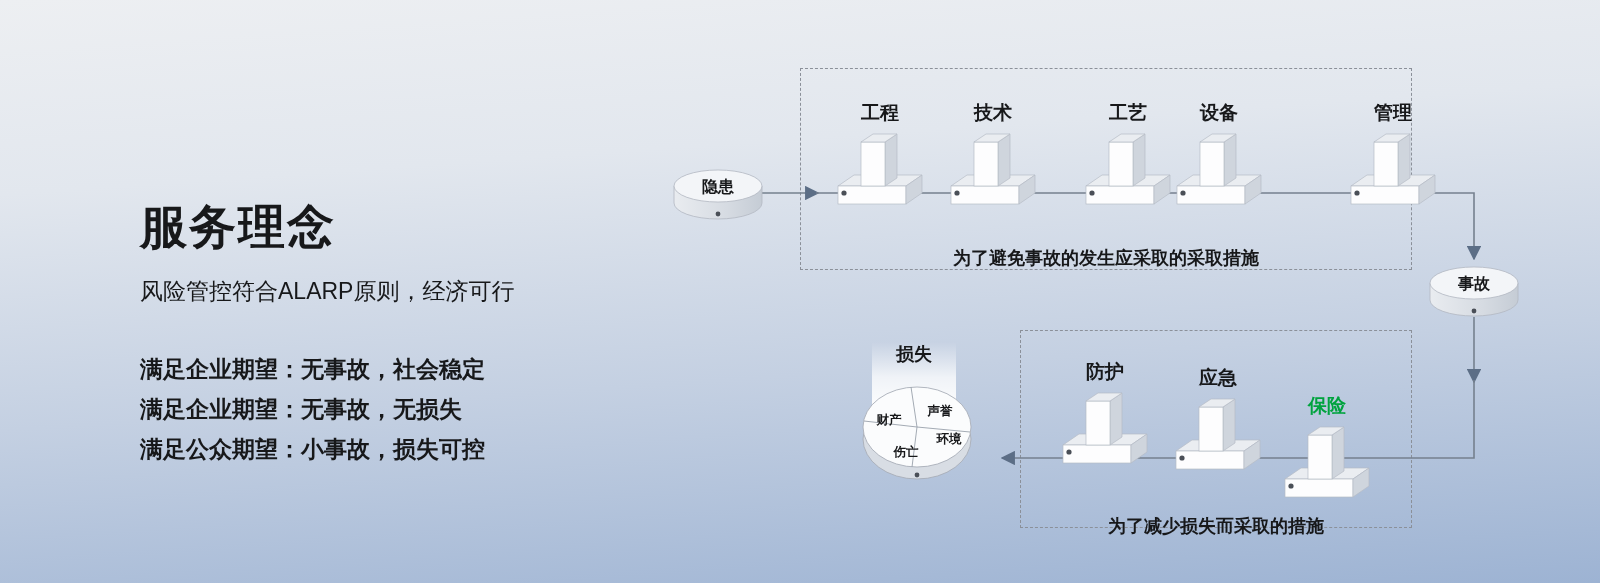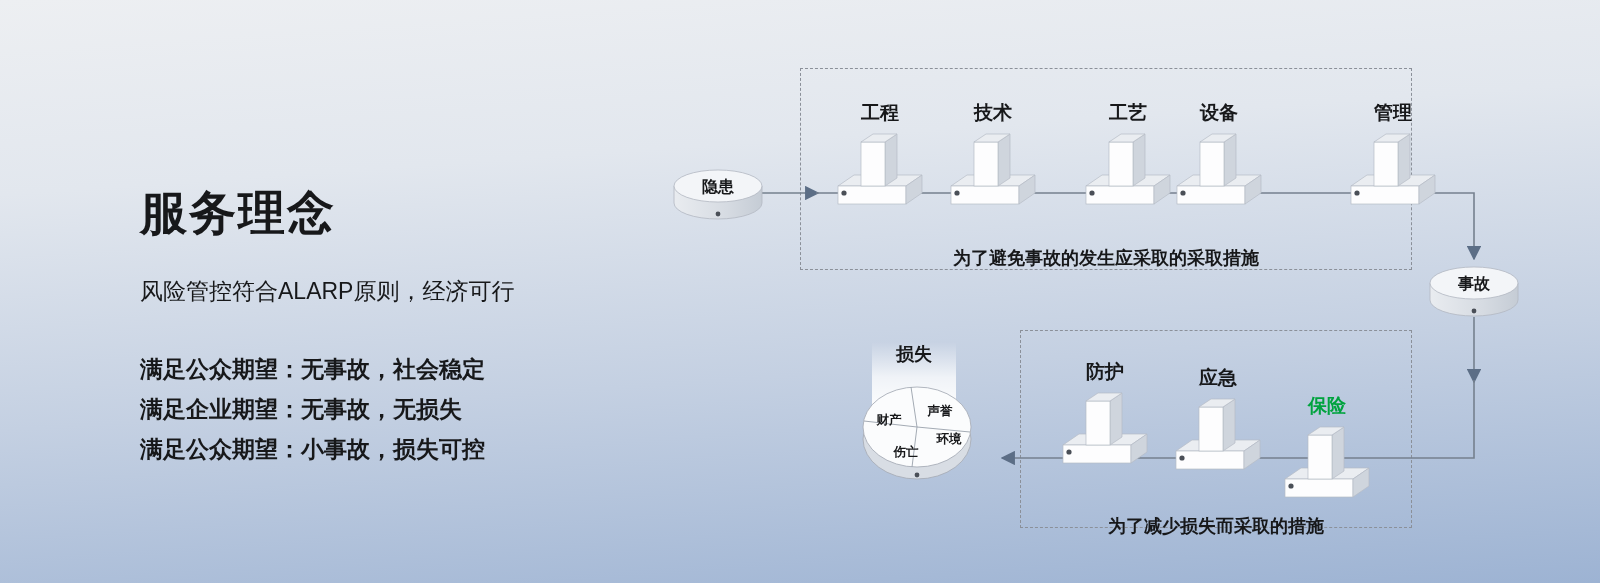--- a/index.html
+++ b/index.html
@@ -3,21 +3,21 @@
 <meta charset="utf-8">
 <style>
   * { margin:0; padding:0; box-sizing:border-box; }
   html,body { width:1600px; height:583px; overflow:hidden;
     font-family:"Liberation Sans","DejaVu Sans",sans-serif; }
   .stage { position:relative; width:1600px; height:583px;
     background:linear-gradient(176deg,#edeff2 0%,#e2e7ee 28%,#c4d0e2 62%,#9db3d3 100%); }
 
   
   .left-panel { position:absolute; left:140px; top:0; width:520px; height:583px; z-index:3; color:#17181a; }
-  .page-title { position:absolute; left:0; top:182px; font-size:47px; font-weight:700; letter-spacing:2px; }
+  .page-title { position:absolute; left:0; top:196px; font-size:47px; font-weight:700; letter-spacing:2px; }
   .subtitle   { position:absolute; left:0; top:276px; font-size:23px; font-weight:400; }
   .expectations { position:absolute; left:0; top:356px; font-size:23px; font-weight:700; line-height:26px; }
   .expectations .exp-line { margin-bottom:14px; white-space:nowrap; }
 
   
   .dashed-box { position:absolute; border:1.5px dashed #8b9099; z-index:1; }
   .prevention-box { left:800px; top:68px;  width:612px; height:202px; }
   .mitigation-box { left:1020px; top:330px; width:392px; height:198px; }
 
   
@@ -84,21 +84,21 @@
         <ellipse class="cyl-top" cx="48" cy="19" rx="44" ry="16"></ellipse>
         <circle class="bolt" cx="48" cy="47" r="2.4"></circle>
       </g>
     </defs>
   </svg>
 
   <div class="left-panel">
     <h1 class="page-title">服务理念</h1>
     <p class="subtitle">风险管控符合ALARP原则，经济可行</p>
     <div class="expectations">
-      <div class="exp-line">满足公众期望：无事故，社会稳定</div>
+      <div class="exp-line">满足企业期望：无事故，社会稳定</div>
       <div class="exp-line">满足企业期望：无事故，无损失</div>
       <div class="exp-line">满足公众期望：小事故，损失可控</div>
     </div>
   </div>
 
   <div class="dashed-box prevention-box"></div>
   <div class="dashed-box mitigation-box"></div>
 
   <svg class="connectors">
     <path class="flow-line" d="M762,193 H818" marker-end="url(#arr)"></path>

